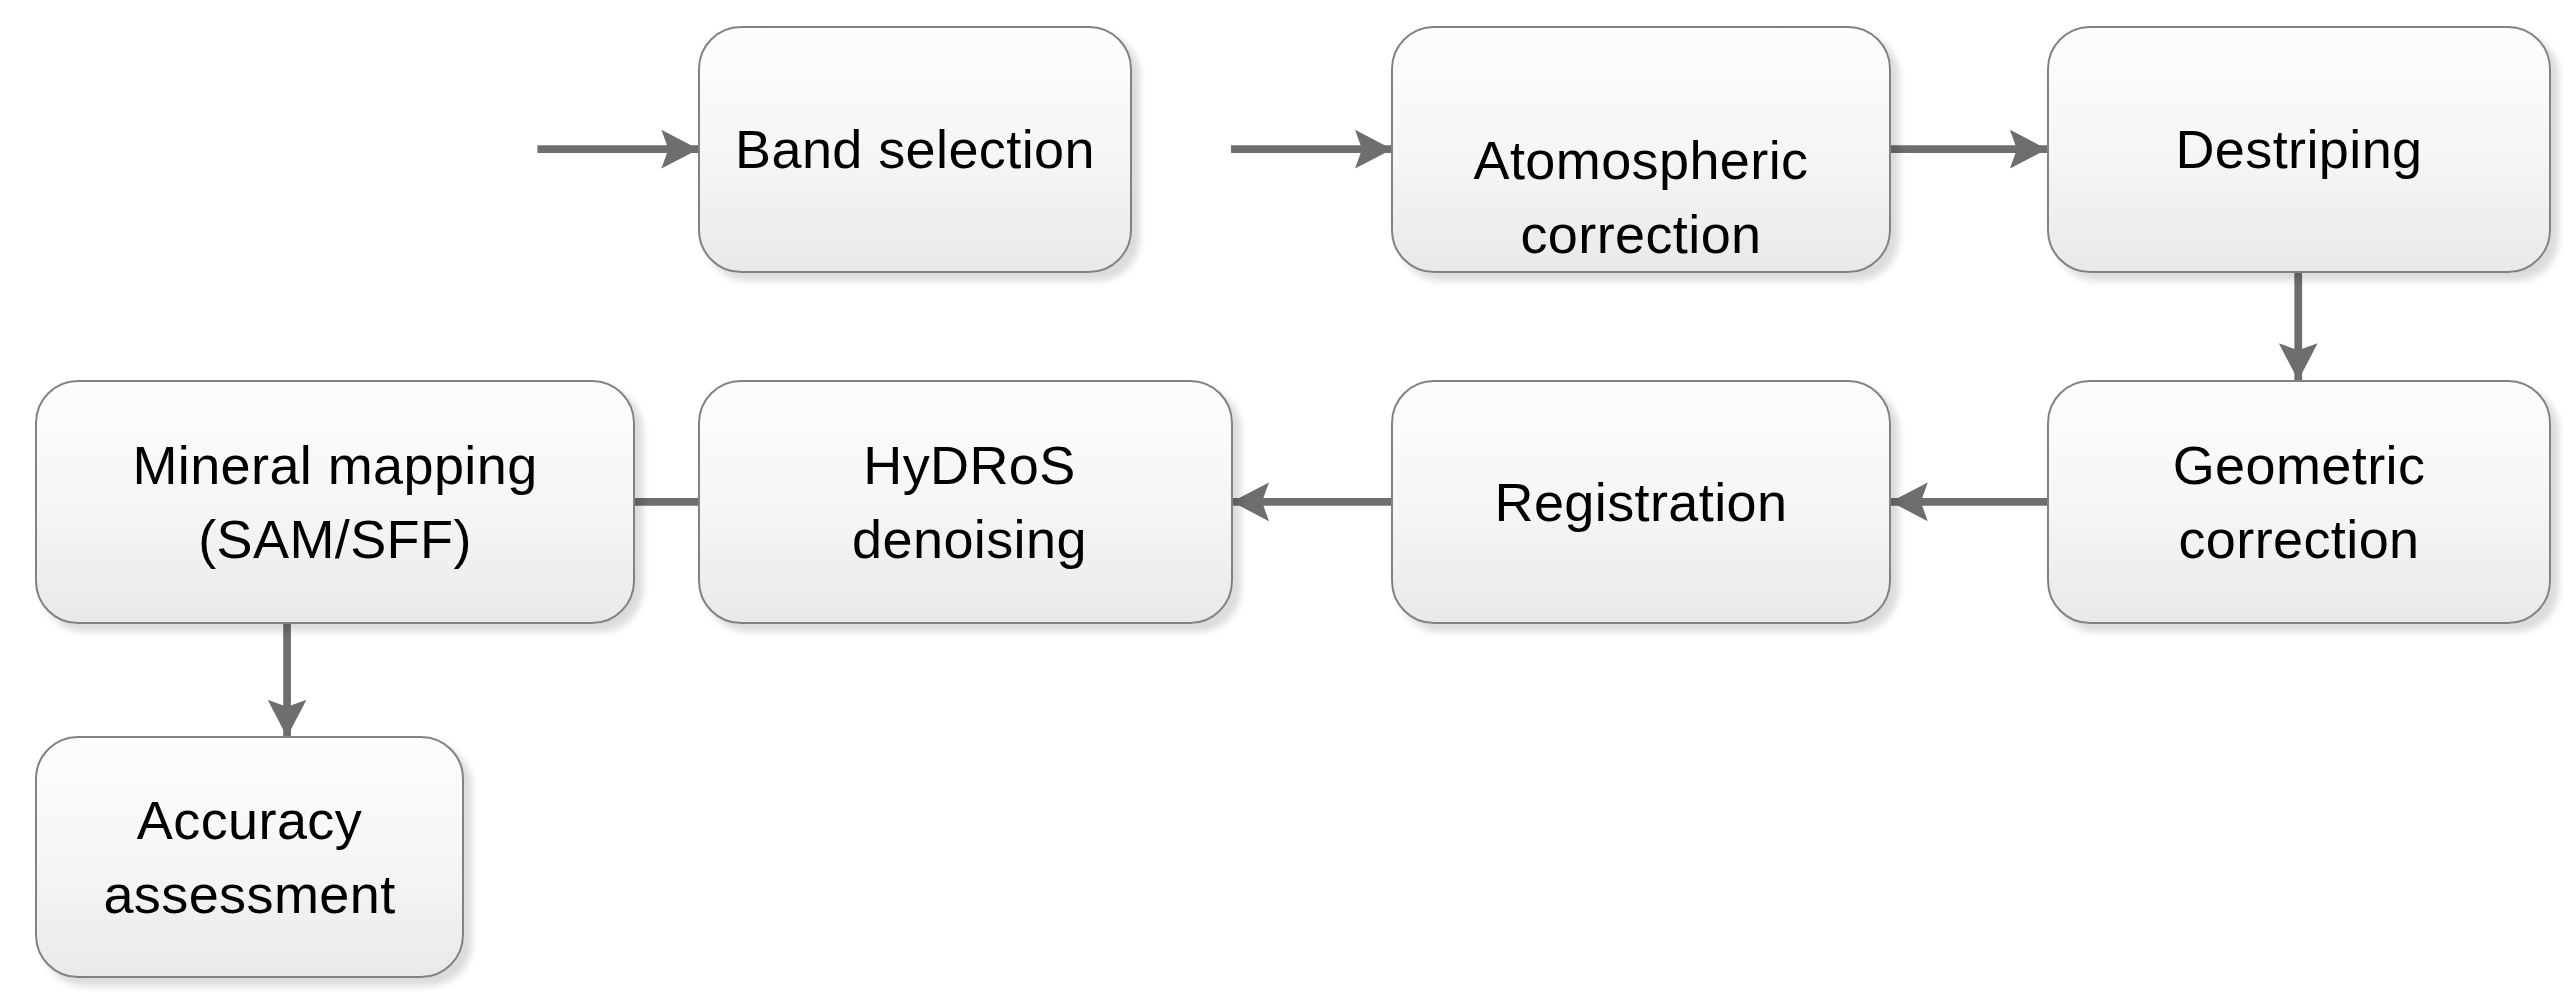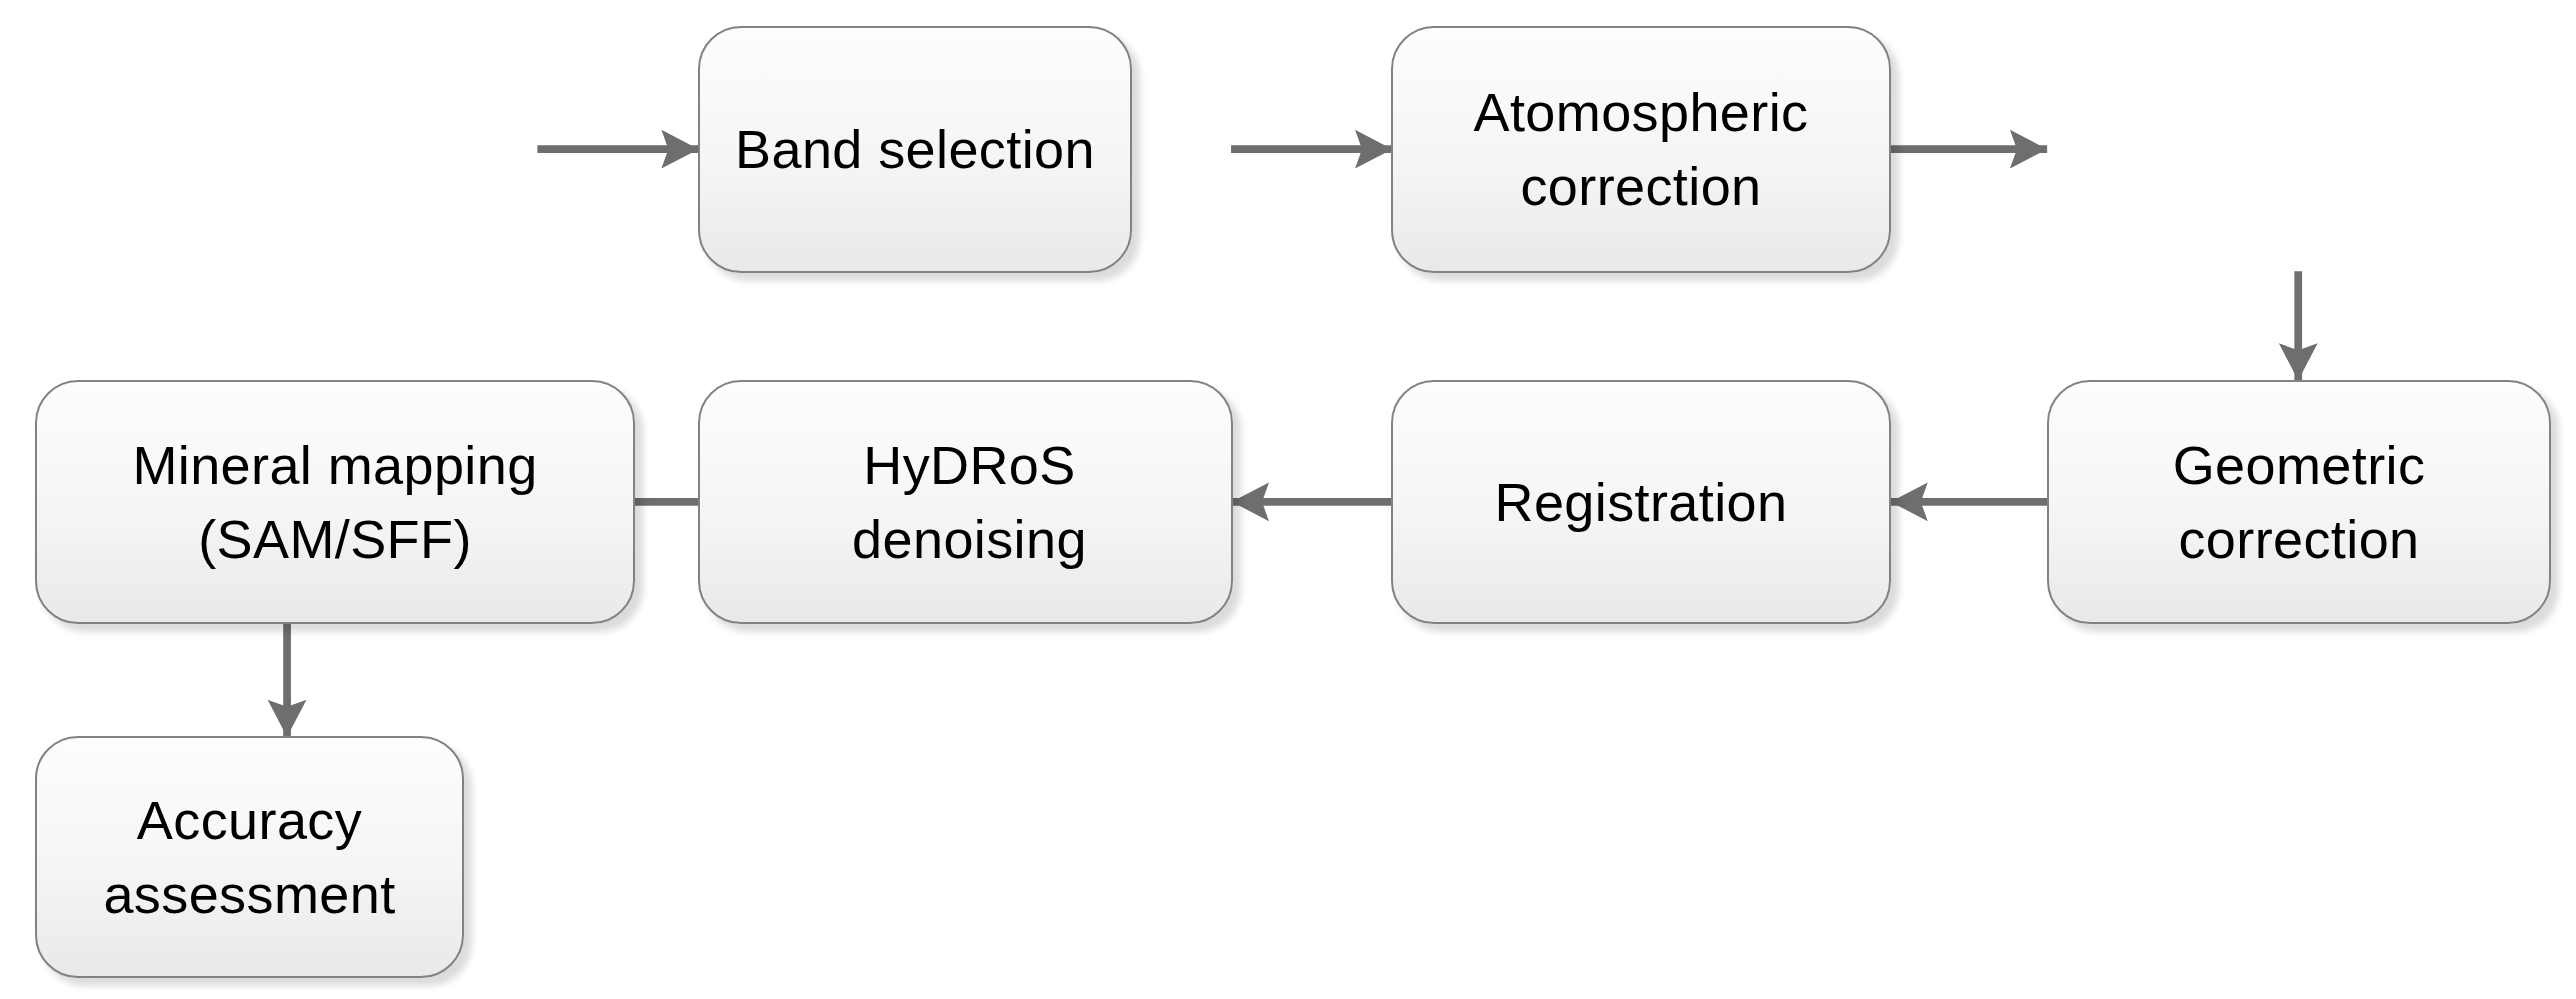--- a/index.html
+++ b/index.html
@@ -72,25 +72,28 @@
       <line x1="1797" y1="647.5" x2="1589" y2="647.5" marker-end="url(#arrowhead)"></line>
       <line x1="902" y1="647.5" x2="694" y2="647.5" marker-end="url(#arrowhead)"></line>
       <line x1="370" y1="803" x2="370" y2="951" marker-end="url(#arrowhead)"></line>
     </svg>
 
 
   <div class="node" id="n-band" style="left: 698px; top: 25.6px; width: 434px; height: 247px;">
     <span class="label">Band selection</span>
   </div>
 
-  <div class="node" id="n-atmospheric" style="left: 1391px; top: 25.6px; width: 500px; height: 247px;">
+  <div class="node" id="n-atmospheric" style="left: 1391px; top: 25.6px; width: 500px; height: 247px; align-items: flex-end;">
     <span class="label">Atomospheric
 correction</span>
   </div>
 
+  <div class="node" id="n-destriping" style="left: 2047px; top: 25.6px; width: 504px; height: 247px;">
+    <span class="label">Destriping</span>
+  </div>
 
   <div class="node" id="n-geometric" style="left: 2047px; top: 380px; width: 504px; height: 244px;">
     <span class="label">Geometric
 correction</span>
   </div>
 
   <div class="node" id="n-registration" style="left: 1391px; top: 380px; width: 500px; height: 244px;">
     <span class="label">Registration</span>
   </div>
 

